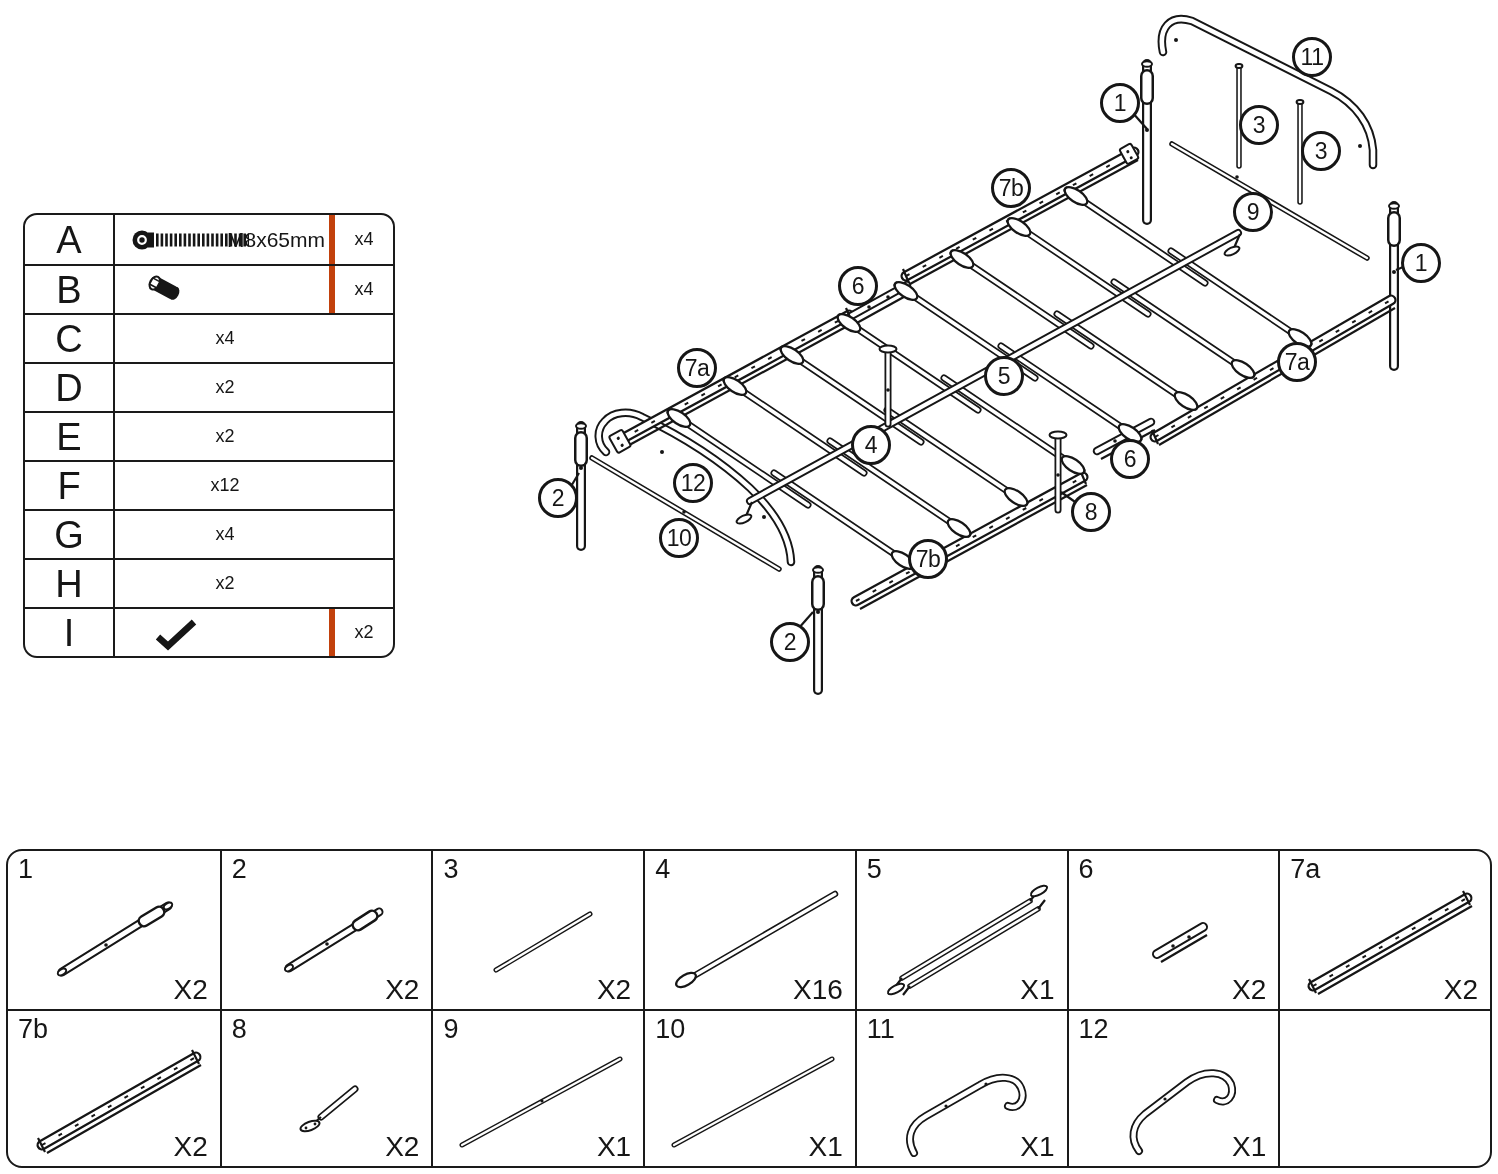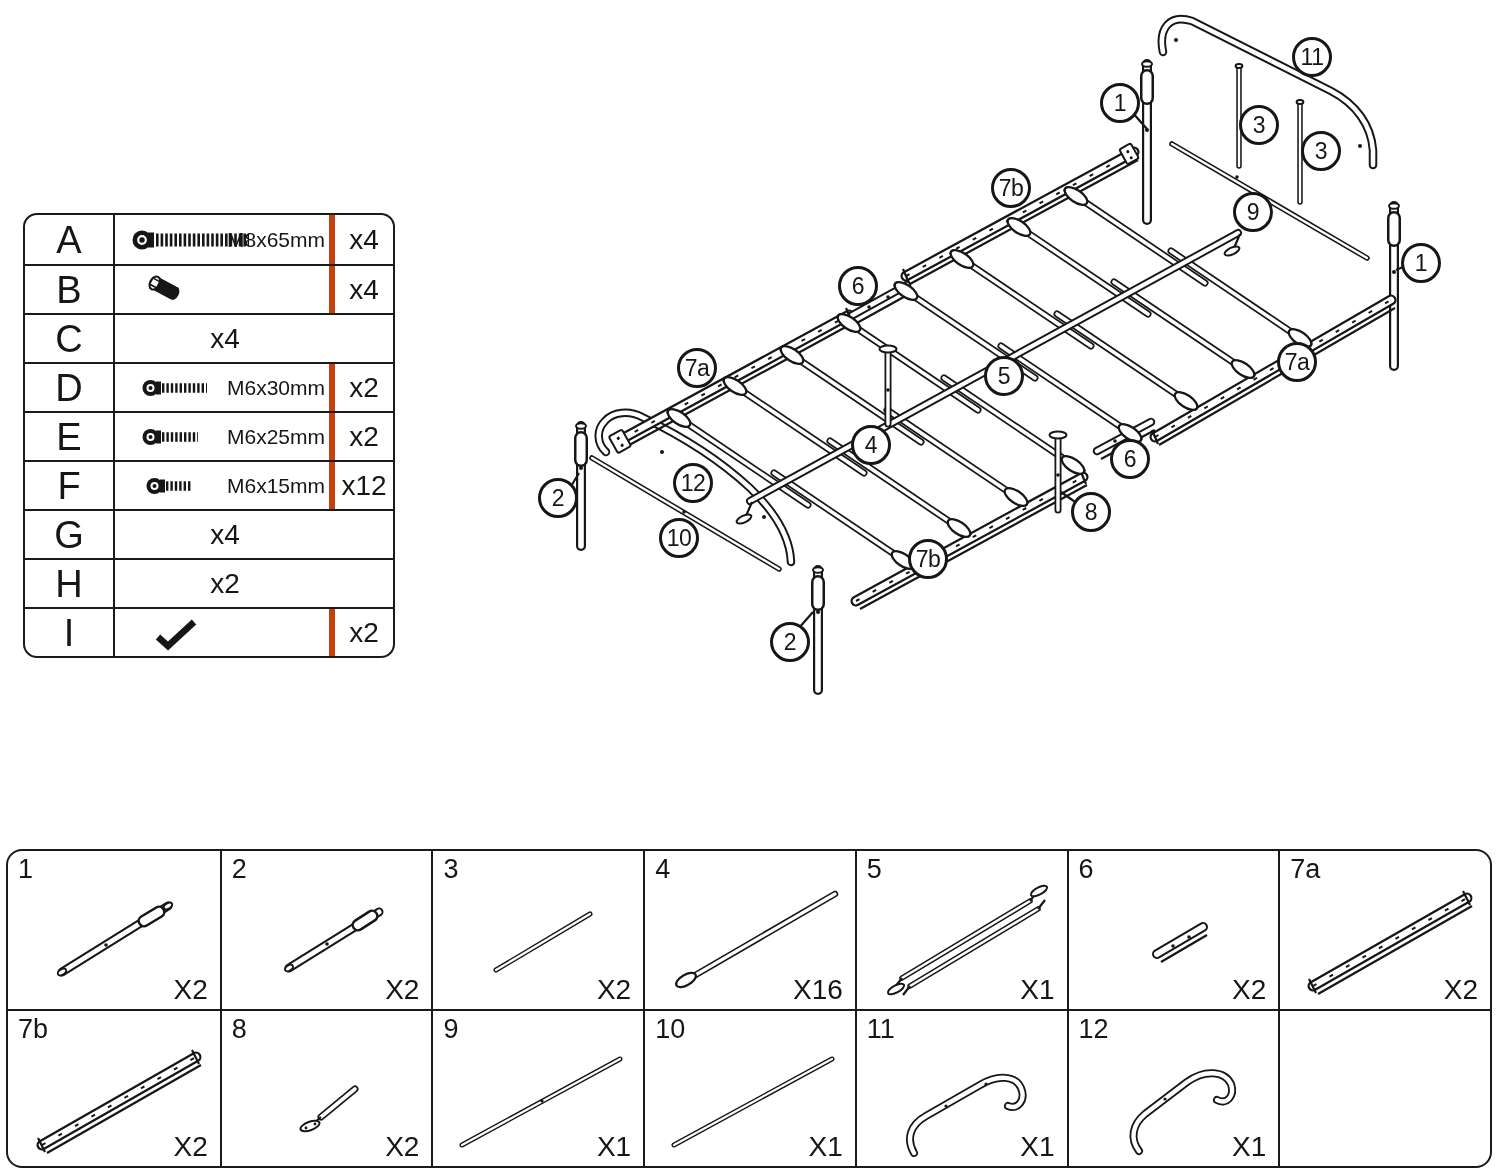--- a/index.html
+++ b/index.html
@@ -13,21 +13,21 @@
     position:absolute;left:23px;top:213px;width:372px;height:445px;
     border:2.5px solid #1a1a1a;border-radius:14px;box-sizing:border-box;
     display:grid;grid-template-rows:repeat(9,1fr);overflow:hidden;background:#fff;
   }
   .hw-row{display:grid;grid-template-columns:90px 1fr 58px;border-top:2px solid #1a1a1a;min-height:0}
   .hw-row:first-child{border-top:none}
   .hw-cell-id{display:flex;align-items:center;justify-content:center;font-size:38px;line-height:1;border-right:2px solid #1a1a1a}
   .hw-cell-mid{position:relative;border-right:6px solid #c2410c}
   .hw-icon{position:absolute;top:50%;transform:translateY(-50%);left:16px;display:flex}
   .hw-size{position:absolute;left:112px;top:50%;transform:translateY(-50%);font-size:21px;white-space:nowrap}
-  .hw-cell-qty{display:flex;align-items:center;justify-content:center;font-size:28px}
+  .hw-cell-qty{display:flex;align-items:center;justify-content:center;font-size:18px}
   
   .pg{
     position:absolute;left:6px;top:849px;width:1486px;height:319px;
     border:2.5px solid #1a1a1a;border-radius:16px;box-sizing:border-box;
     display:grid;grid-template-rows:1fr 1fr;grid-template-columns:repeat(7,1fr);
     overflow:hidden;background:#fff;
   }
   .pg-cell{position:relative;border-left:2px solid #1a1a1a;border-top:2px solid #1a1a1a;min-width:0;min-height:0}
   .pg-cell:nth-child(1),.pg-cell:nth-child(8){border-left:none}
   .pg-cell:nth-child(-n+7){border-top:none}
@@ -301,61 +301,28 @@
       <span class="hw-size"></span>
     </div>
     <div class="hw-cell-qty">x4</div>
   </div>
   <div class="hw-row">
     <div class="hw-cell-id">C</div>
     <div class="hw-cell-qty">x4</div>
   </div>
   <div class="hw-row">
     <div class="hw-cell-id">D</div>
-    <div class="hw-cell-mid">
-      <span class="hw-icon" style="left:26px">
-        <svg width="75" height="24" viewBox="0 0 75 24">
-            <circle cx="9.5" cy="12" r="8" fill="#161616"></circle>
-            <circle cx="9.5" cy="12" r="3" fill="none" stroke="#fff" stroke-width="2"></circle>
-            <rect x="15" y="5.5" width="5" height="13" fill="#161616"></rect>
-            <line x1="21" y1="12" x2="66" y2="12" stroke="#161616" stroke-width="9.5" stroke-dasharray="2.4 2"></line>
-          </svg>
-      </span>
-      <span class="hw-size">M6x30mm</span>
-    </div>
     <div class="hw-cell-qty">x2</div>
   </div>
   <div class="hw-row">
     <div class="hw-cell-id">E</div>
-    <div class="hw-cell-mid">
-      <span class="hw-icon" style="left:26px">
-        <svg width="66" height="24" viewBox="0 0 66 24">
-            <circle cx="9.5" cy="12" r="8" fill="#161616"></circle>
-            <circle cx="9.5" cy="12" r="3" fill="none" stroke="#fff" stroke-width="2"></circle>
-            <rect x="15" y="5.5" width="5" height="13" fill="#161616"></rect>
-            <line x1="21" y1="12" x2="57" y2="12" stroke="#161616" stroke-width="9.5" stroke-dasharray="2.4 2"></line>
-          </svg>
-      </span>
-      <span class="hw-size">M6x25mm</span>
-    </div>
     <div class="hw-cell-qty">x2</div>
   </div>
   <div class="hw-row">
     <div class="hw-cell-id">F</div>
-    <div class="hw-cell-mid">
-      <span class="hw-icon" style="left:30px">
-        <svg width="56" height="24" viewBox="0 0 56 24">
-            <circle cx="9.5" cy="12" r="8" fill="#161616"></circle>
-            <circle cx="9.5" cy="12" r="3" fill="none" stroke="#fff" stroke-width="2"></circle>
-            <rect x="15" y="5.5" width="5" height="13" fill="#161616"></rect>
-            <line x1="21" y1="12" x2="47" y2="12" stroke="#161616" stroke-width="9.5" stroke-dasharray="2.4 2"></line>
-          </svg>
-      </span>
-      <span class="hw-size">M6x15mm</span>
-    </div>
     <div class="hw-cell-qty">x12</div>
   </div>
   <div class="hw-row">
     <div class="hw-cell-id">G</div>
     <div class="hw-cell-qty">x4</div>
   </div>
   <div class="hw-row">
     <div class="hw-cell-id">H</div>
     <div class="hw-cell-qty">x2</div>
   </div>

